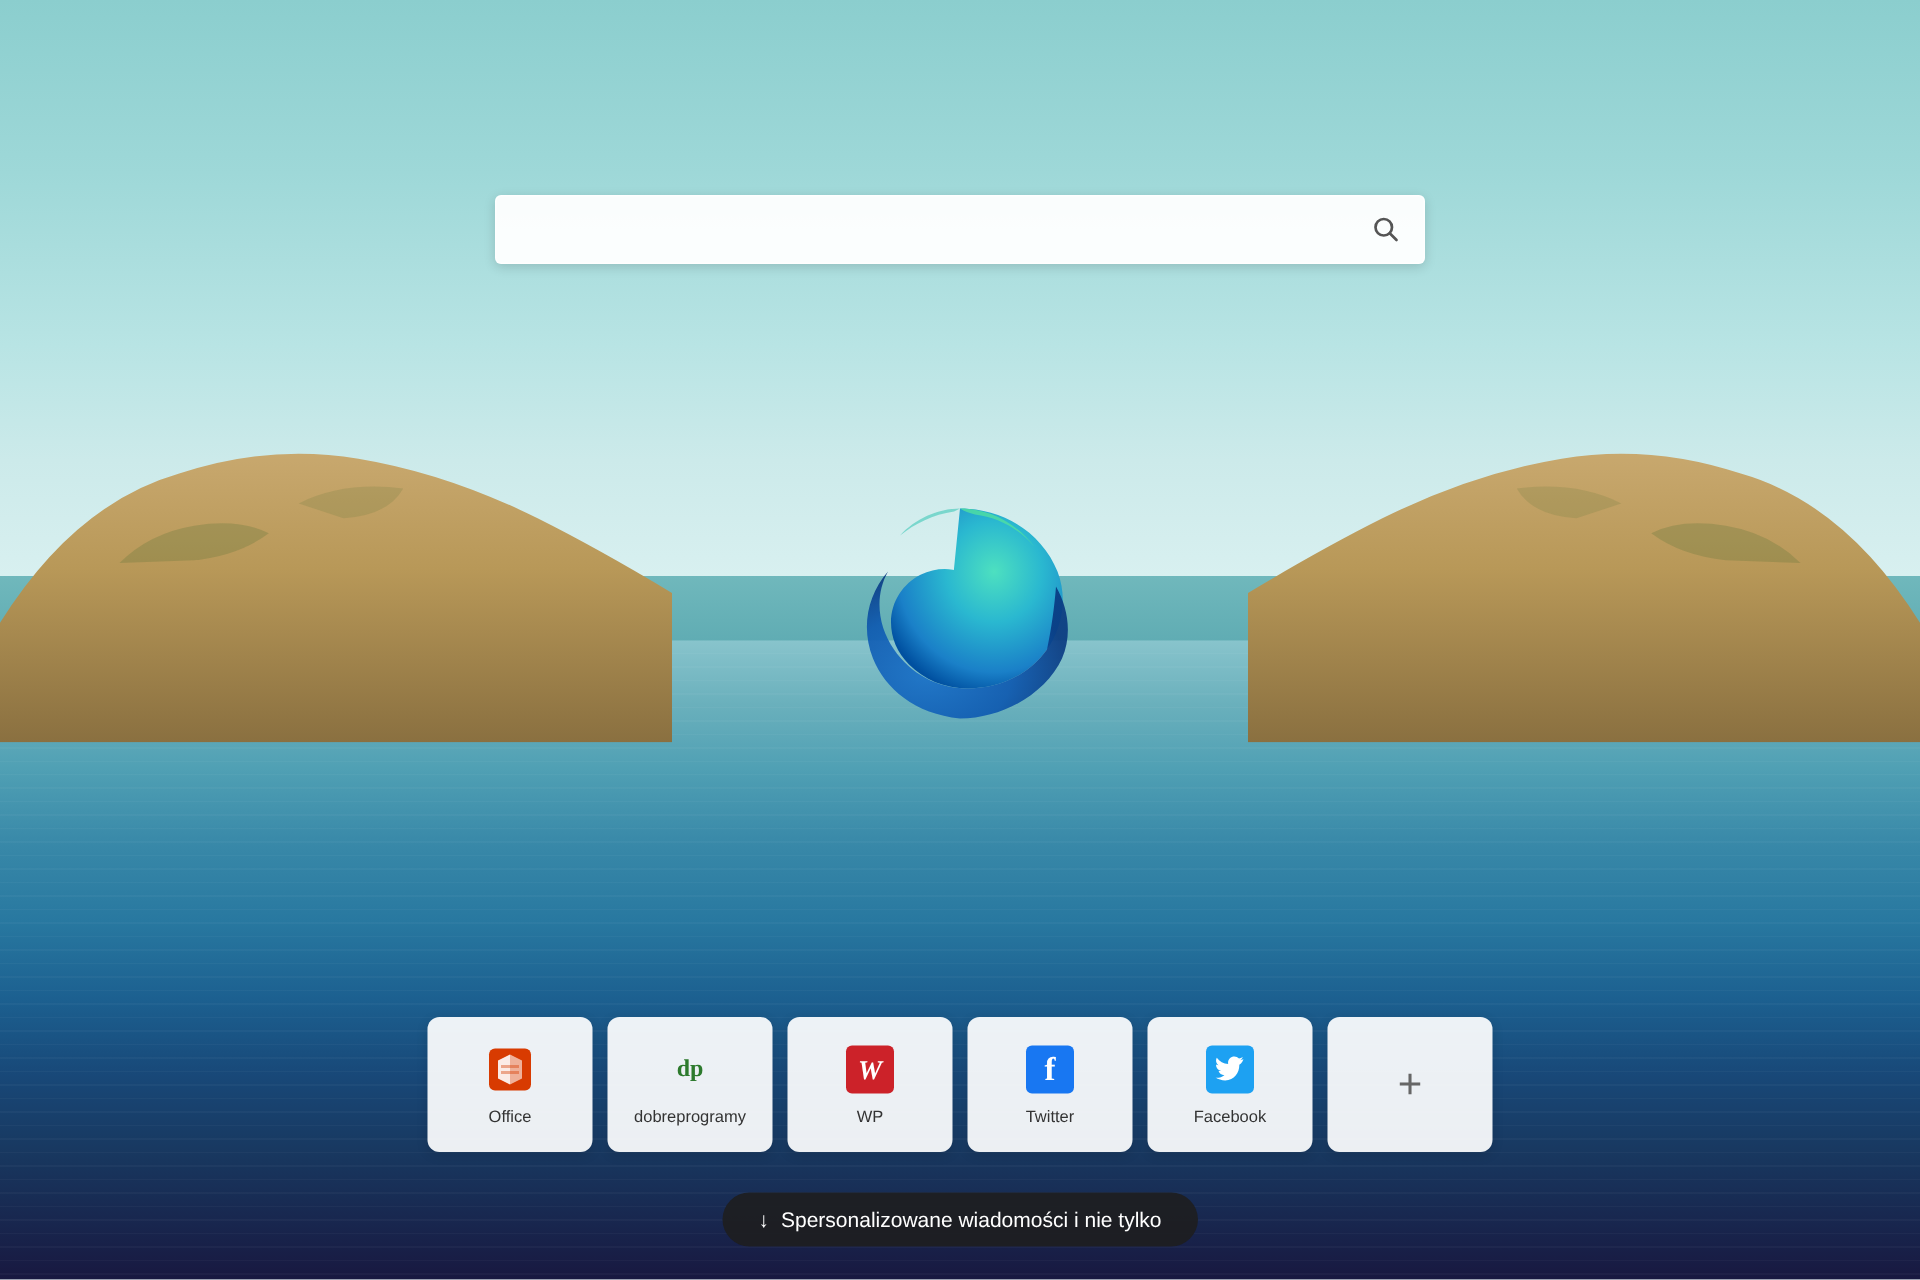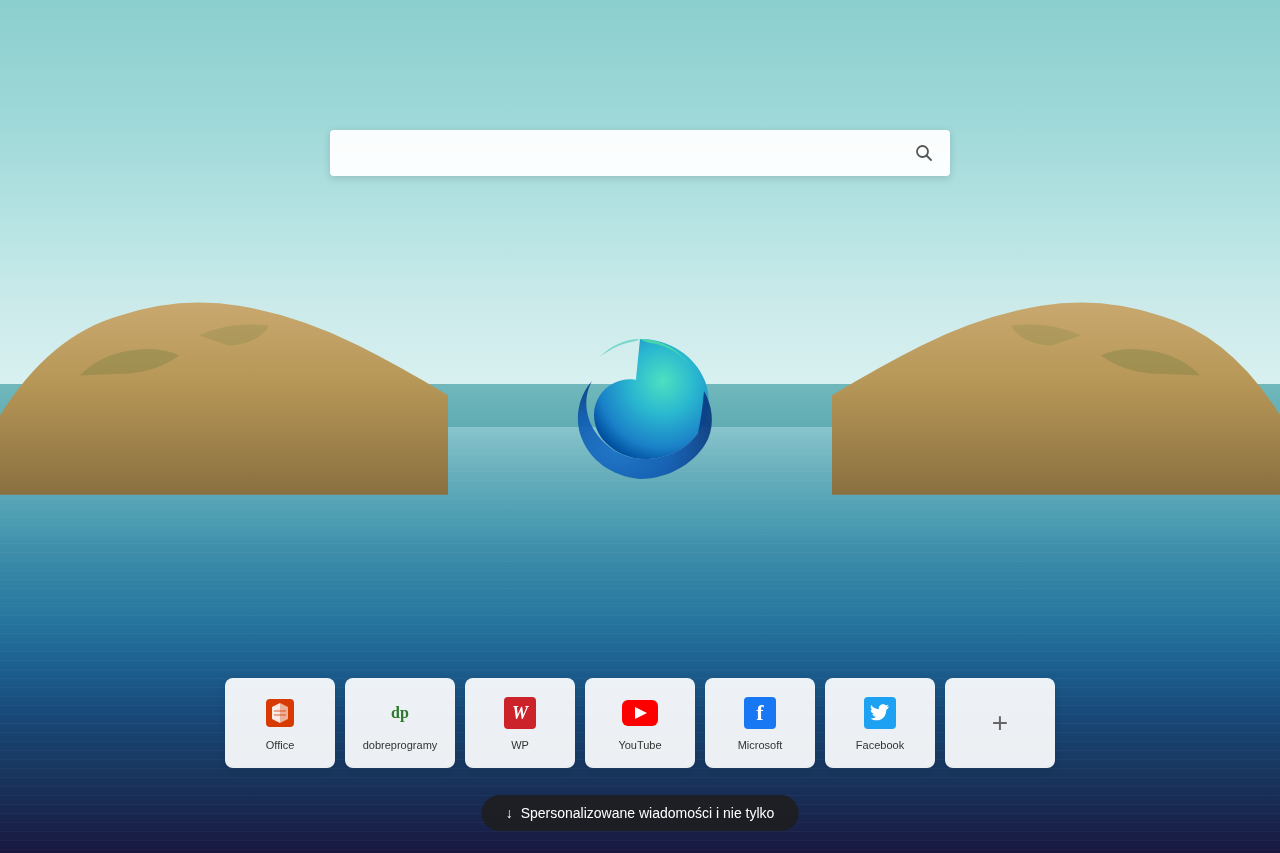--- a/index.html
+++ b/index.html
@@ -442,34 +442,26 @@
   </div>
 
 
   <div class="quick-link-card">
     <div class="quick-link-icon">
       <div class="wp-icon">W</div>
     </div>
     <span class="quick-link-label">WP</span>
   </div>
 
-  <div class="quick-link-card">
-    <div class="quick-link-icon">
-      <div class="yt-icon">
-        <div class="yt-play"></div>
-      </div>
-    </div>
-    <span class="quick-link-label">YouTube</span>
-  </div>
 
   <div class="quick-link-card">
     <div class="quick-link-icon">
       <div class="fb-icon">f</div>
     </div>
-    <span class="quick-link-label">Microsoft</span>
+    <span class="quick-link-label">Twitter</span>
   </div>
 
   <div class="quick-link-card">
     <div class="quick-link-icon">
       <div class="tw-icon">
         <svg width="20" height="18" viewBox="0 0 20 18" fill="white">
           <path d="M19,2.2 C18.3,2.5 17.5,2.7 16.7,2.8 C17.5,2.3 18.2,1.5 18.5,0.6 C17.7,1.1 16.9,1.4 16,1.6 C15.2,0.8 14.1,0.3 12.9,0.3 C10.6,0.3 8.7,2.1 8.7,4.4 C8.7,4.7 8.7,5 8.8,5.3 C5.7,5.1 3,3.5 1.2,1.1 C0.9,1.7 0.7,2.3 0.7,3 C0.7,4.3 1.4,5.5 2.4,6.2 C1.8,6.2 1.2,6 0.7,5.7 L0.7,5.8 C0.7,7.8 2.1,9.5 4,9.9 C3.7,10 3.3,10 3,10 C2.8,10 2.5,10 2.3,9.9 C2.8,11.6 4.4,12.8 6.3,12.8 C4.9,13.9 3.1,14.5 1.2,14.5 C0.9,14.5 0.6,14.5 0.3,14.4 C2.2,15.6 4.4,16.3 6.8,16.3 C12.9,16.3 16.2,11 16.2,6.4 L16.2,5.9 C17,5.4 17.7,4.7 18.2,3.9 L19,2.2 Z"></path>
         </svg>
       </div>
     </div>

